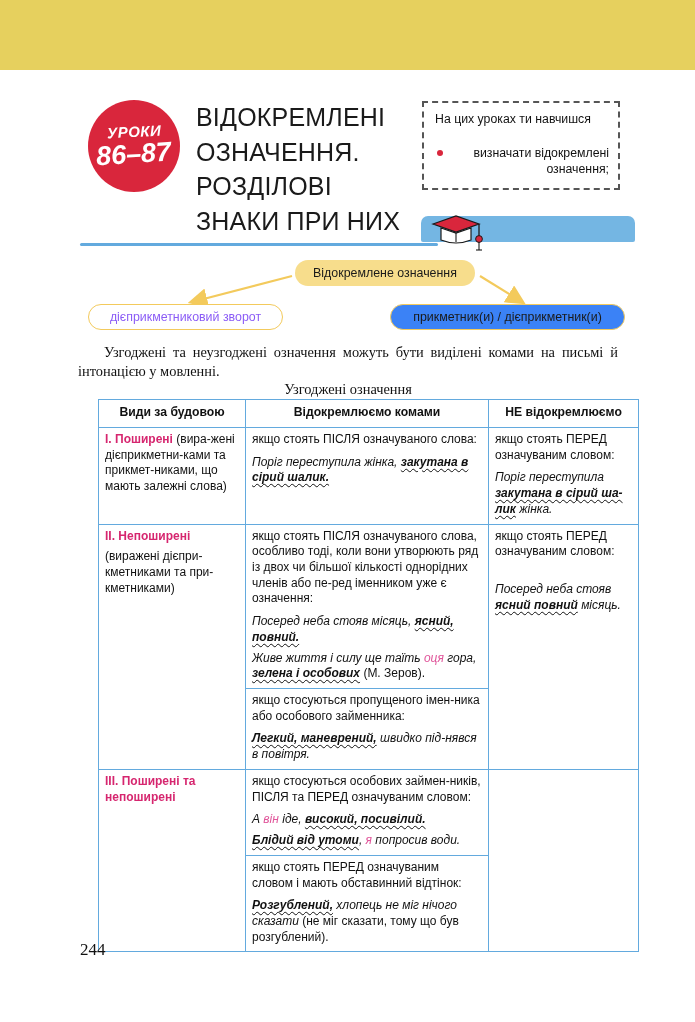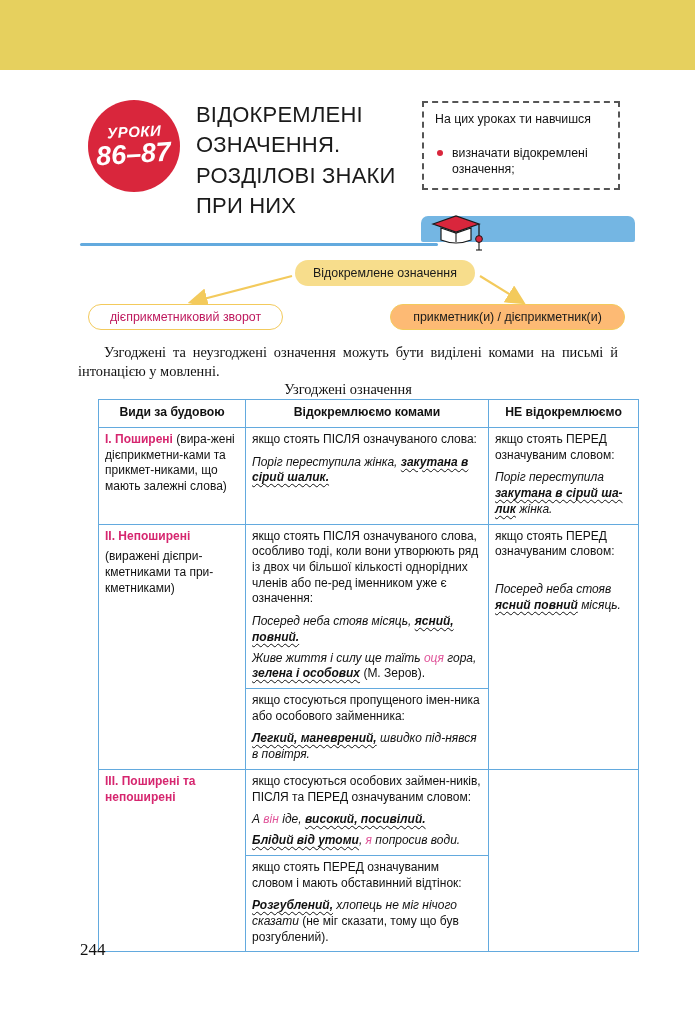--- a/index.html
+++ b/index.html
@@ -63,21 +63,21 @@
     letter-spacing: 0px;
     transform: rotate(-4deg);
   }
 
   
   .main-title {
     position: absolute;
     left: 196px;
     top: 100px;
     width: 215px;
-    font-size: 22px;
+    font-size: 25px;
     line-height: 1.38;
     font-weight: 400;
     color: #1a1a1a;
     letter-spacing: 0.2px;
   }
 
   
   .objectives {
     position: absolute;
     left: 422px;
@@ -90,20 +90,21 @@
     line-height: 1.32;
     color: #111111;
   }
   .objectives .intro {
     margin-bottom: 18px;
   }
   .objectives ul {
     list-style: none;
     margin: 0;
     padding: 0;
+    text-align: right;
   }
   .objectives li {
     position: relative;
     padding-left: 17px;
     margin-bottom: 1px;
   }
   .objectives li .dot {
     position: absolute;
     left: 2px;
     top: 5px;
@@ -183,32 +184,32 @@
     top: 48px;
     width: 195px;
     height: 26px;
     border: 1.6px solid #f3ca5c;
     border-radius: 13px;
     background: #ffffff;
     display: flex;
     align-items: center;
     justify-content: center;
     font-size: 12.4px;
-    color: #be185d;
+    color: #8b5cf6;
     box-sizing: border-box;
   }
   .node-right {
     position: absolute;
     left: 330px;
     top: 48px;
     width: 235px;
     height: 26px;
     border: 1.6px solid #f3ca5c;
     border-radius: 13px;
-    background: #fdba74;
+    background: #3b82f6;
     display: flex;
     align-items: center;
     justify-content: center;
     font-size: 12.4px;
     color: #1a1a1a;
     box-sizing: border-box;
   }
   .diagram svg { position: absolute; left: 0; top: 0; }
 
   

